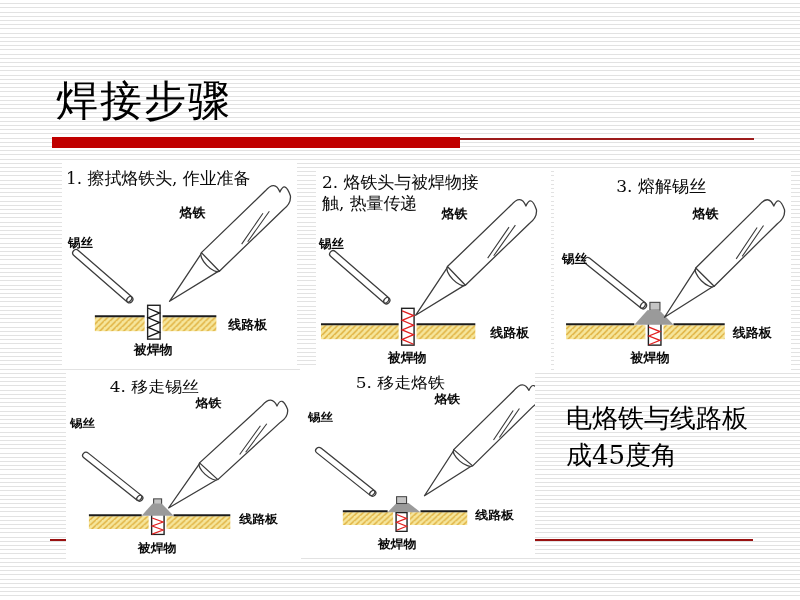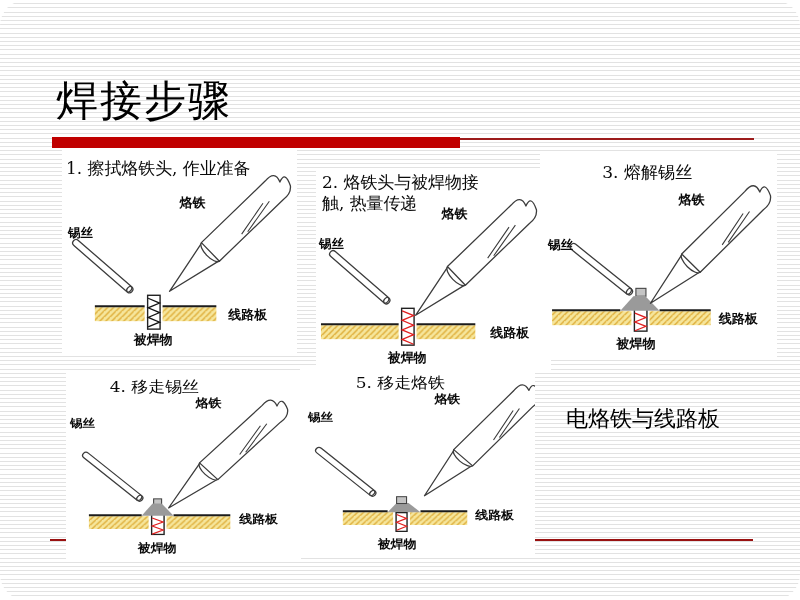--- a/index.html
+++ b/index.html
@@ -1,35 +1,35 @@
 <!DOCTYPE html>
 <html><head>
 <meta charset="utf-8">
 <style>
   html,body{margin:0;padding:0;}
   body{width:800px;height:600px;overflow:hidden;
        font-family:"Liberation Sans","DejaVu Sans",sans-serif;}
   .slide{position:relative;width:800px;height:600px;overflow:hidden;
-         background:repeating-linear-gradient(to bottom,#ffffff 0px,#ffffff 3.2px,#e2e2e2 3.2px,#e2e2e2 4.2px);border-radius:26px;}
+         background:repeating-linear-gradient(to bottom,#ffffff 0px,#ffffff 3.2px,#e2e2e2 3.2px,#e2e2e2 4.2px);}
   .slide-title{position:absolute;left:56px;top:78px;font-size:42px;line-height:1.1;color:#000;
                font-family:"DejaVu Serif","Liberation Serif",serif;letter-spacing:2px;white-space:nowrap;}
   .bar-thick{position:absolute;left:52px;top:137px;width:408px;height:11px;background:#c00000;}
   .bar-thin{position:absolute;left:460px;top:138px;width:294px;height:2px;background:#9c1c1c;}
   .bottom-line{position:absolute;left:50px;top:539px;width:703px;height:2px;background:#991111;z-index:0;}
   .panel{position:absolute;background:#ffffff;z-index:1;}
-  .p1{left:62px;top:150px;width:235px;height:205px;}
+  .p1{left:62px;top:160px;width:235px;height:205px;}
   .p2{left:300px;top:152px;width:235px;height:205px;}
   .p3{left:538px;top:152px;width:237px;height:205px;}
   .p4{left:62px;top:368px;width:235px;height:188px;}
   .p5{left:300px;top:368px;width:235px;height:188px;}
   .panel svg{display:block;width:100%;height:100%;}
   .ptitle{font-size:17px;fill:#0a0a0a;font-family:"DejaVu Serif","Liberation Serif",serif;}
   .lbl{font-size:13px;font-weight:bold;fill:#0a0a0a;font-family:"Liberation Sans","DejaVu Sans",sans-serif;}
   .lbl-s{font-size:12.5px;}
-  .note{position:absolute;left:566px;top:400px;width:230px;font-size:22px;line-height:37px;color:#000;
+  .note{position:absolute;left:566px;top:400px;width:230px;font-size:26px;line-height:37px;color:#000;
         font-family:"DejaVu Serif","Liberation Serif",serif;z-index:1;}
   .outline{fill:#ffffff;stroke:#3c3c3c;stroke-width:1.3;stroke-linejoin:round;}
   .thin{fill:none;stroke:#3c3c3c;stroke-width:1.1;}
   .bline{fill:none;stroke:#1c1c1c;stroke-width:2.2;}
   .comp{fill:#ffffff;stroke:#222222;stroke-width:1.4;}
   .zig-k{fill:none;stroke:#161616;stroke-width:1.3;}
   .zig-r{fill:none;stroke:#e02020;stroke-width:1.3;}
   .blob{fill:#9a9a9a;stroke:none;}
   .cap{fill:#c4c4c4;stroke:#444444;stroke-width:1.1;}
 </style>
@@ -90,21 +90,21 @@
       <path class="zig-r" d="M86.5,143.5 l11.5,4.8 l-11.5,4.8 l11.5,4.8 l-11.5,4.8 l11.5,4.8 l-11.5,4.8 l11.5,4.8"></path>
       <use href="#wire" transform="translate(73,135) rotate(41)"></use>
       <use href="#iron" transform="translate(100,148) rotate(-44)"></use>
       <text class="lbl" x="126" y="50">烙铁</text>
       <text class="lbl lbl-s" x="3" y="80">锡丝</text>
       <text class="lbl" x="175" y="170">线路板</text>
       <text class="lbl" x="72" y="195">被焊物</text>
     </svg>
   </figure>
 
-  <figure class="panel p3" style="margin:2px">
+  <figure class="panel p3" style="margin:16px">
     <svg viewBox="0 0 236 206" preserveAspectRatio="none">
       <text class="ptitle" x="62" y="24">3. 熔解锡丝</text>
       <rect x="12" y="158" width="158" height="14" fill="url(#hatch)"></rect>
       <rect x="91" y="156" width="18" height="17" fill="#ffffff"></rect>
       <path class="bline" d="M12,157 H80 M119,157 H170"></path>
       <rect class="comp" x="94" y="150" width="12.5" height="28"></rect>
       <rect class="cap" x="95.5" y="135" width="10" height="8"></rect>
       <polygon class="blob" points="80,157.5 93,143 104,142 119,157.5"></polygon>
       <path class="zig-r" d="M94.5,160 l11,4.4 l-11,4.4 l11,4.4 l-11,4.4"></path>
       <use href="#wire" transform="translate(91,140) rotate(39)"></use>
@@ -149,15 +149,16 @@
       <use href="#iron" transform="translate(125,140) rotate(-47)"></use>
       <text class="lbl" x="135" y="38">烙铁</text>
       <text class="lbl lbl-s" x="8" y="58">锡丝</text>
       <text class="lbl" x="176" y="166">线路板</text>
       <text class="lbl" x="78" y="197">被焊物</text>
     </svg>
   </figure>
 
   <div class="note">
     <div>电烙铁与线路板</div>
+    <div>成45度角</div>
   </div>
 
 </div>
 
 </body></html>

